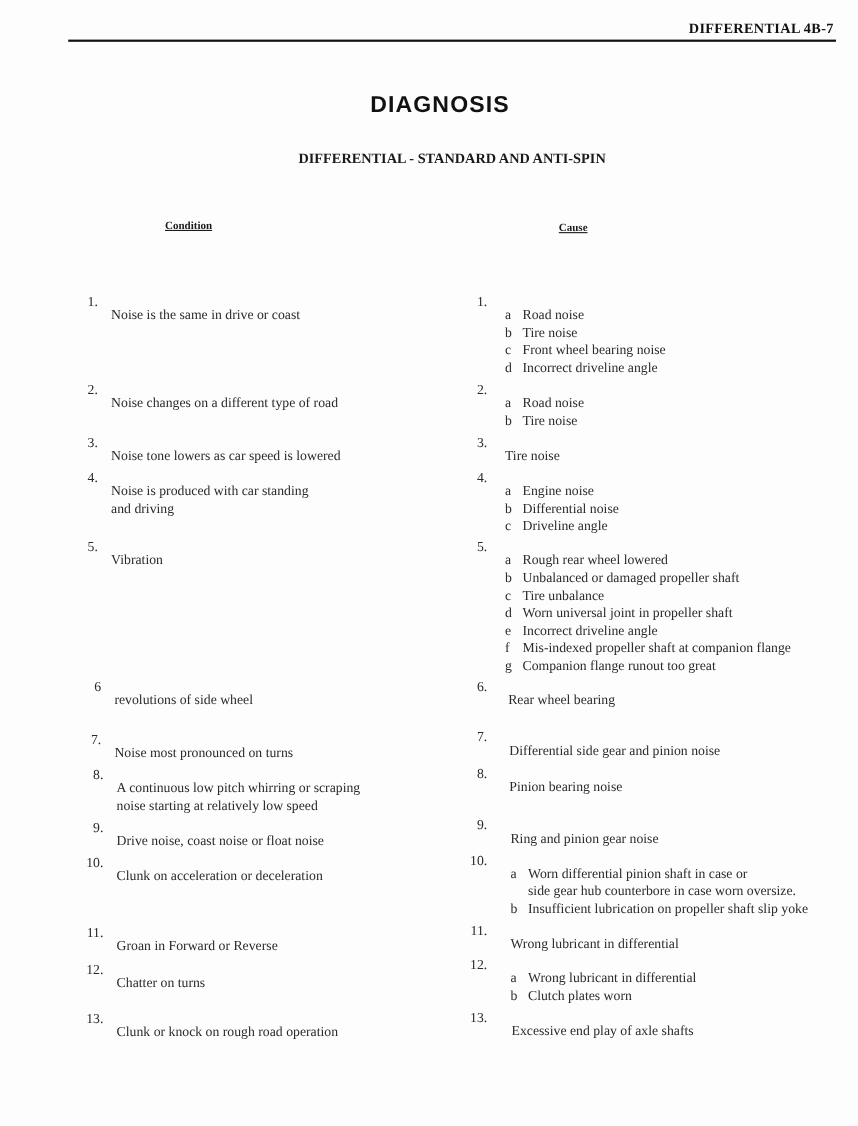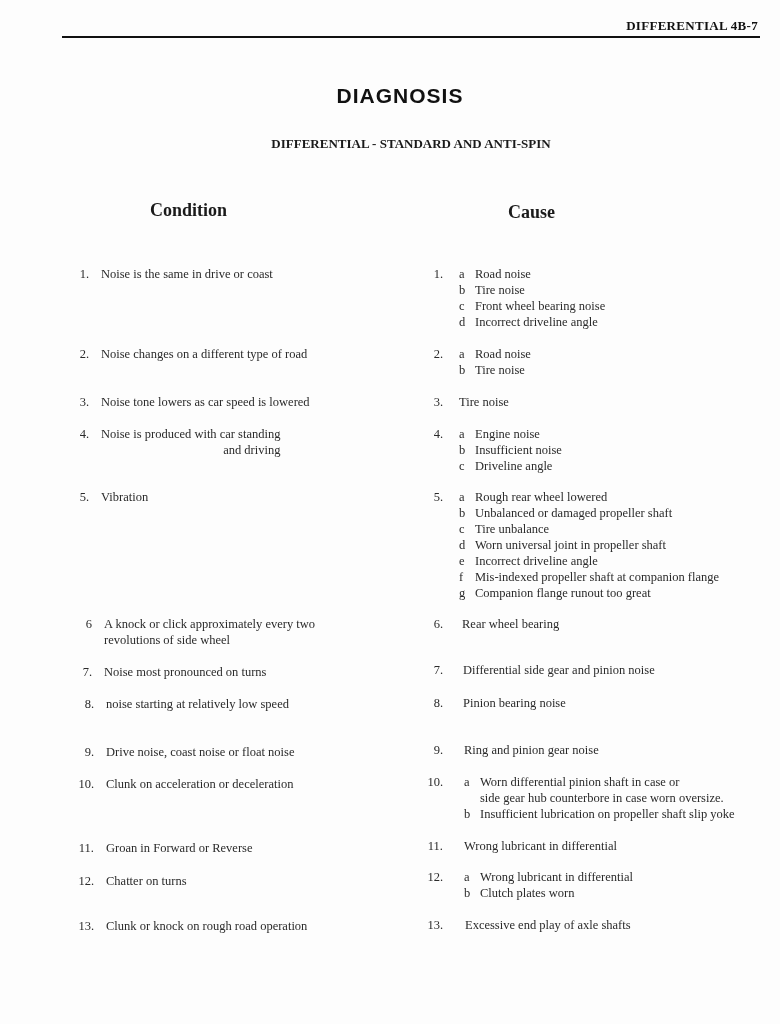--- a/index.html
+++ b/index.html
@@ -5,24 +5,24 @@
   html, body { margin: 0; padding: 0; }
   body {
     width: 780px; height: 1024px; background: #fdfdfd; position: relative; overflow: hidden;
     font-family: "Liberation Serif", "DejaVu Serif", serif; color: #2a2a2a;
   }
   .abs { position: absolute; white-space: nowrap; }
   .header-title { right: 22px; top: 18px; font-size: 13px; font-weight: bold; letter-spacing: 0.3px; color: #111; }
   .header-rule { left: 62px; right: 20px; top: 36px; height: 0; border-top: 2px solid #111; }
   .page-title { left: 0; width: 800px; text-align: center; top: 84px; font-family: "Liberation Sans", "DejaVu Sans", sans-serif; font-weight: bold; font-size: 21px; letter-spacing: 1px; color: #111; }
   .subtitle { left: 0; width: 822px; text-align: center; top: 136px; font-size: 13px; font-weight: bold; color: #1a1a1a; }
-  .col-head { font-size: 18px; font-weight: bold; color: #1a1a1a; }
+  .col-head { font-size: 10px; font-weight: bold; color: #1a1a1a; text-decoration: underline; }
   .row { font-size: 12.5px; line-height: 16px; }
   .num { position: absolute; width: 30px; text-align: right; }
-  .txt { position: absolute; white-space: nowrap; }
+  .txt { position: absolute; white-space: nowrap; margin-top: 12px; }
   .sub { display: flex; }
   .sub .let { width: 16px; flex: none; }
 </style>
 </head>
 <body>
 
 <div class="abs header-title">DIFFERENTIAL  4B-7</div>
 <div class="abs header-rule"></div>
 <div class="abs page-title">DIAGNOSIS</div>
 <div class="abs subtitle">DIFFERENTIAL - STANDARD AND ANTI-SPIN</div>
@@ -79,33 +79,33 @@
       </div>
       <div class="num" style="left: 413px; top: 394px;">3.</div>
       <div class="txt" style="top: 394px; left: 459px;">
         <div class="sub">
           <span>Tire noise</span>
         </div>
       </div>
     </div>
     <div class="row">
       <div class="num" style="left: 59px; top: 426px;">4.</div>
-      <div class="txt" style="left: 101px; top: 426px; text-align: right;">
+      <div class="txt" style="left: 101px; top: 426px;">
         <div>Noise is produced with car standing</div>
         <div>and driving</div>
       </div>
       <div class="num" style="left: 413px; top: 426px;">4.</div>
       <div class="txt" style="top: 426px; left: 459px;">
         <div class="sub">
           <span class="let">a</span>
           <span>Engine noise</span>
         </div>
         <div class="sub">
           <span class="let">b</span>
-          <span>Insufficient noise</span>
+          <span>Differential noise</span>
         </div>
         <div class="sub">
           <span class="let">c</span>
           <span>Driveline angle</span>
         </div>
       </div>
     </div>
     <div class="row">
       <div class="num" style="left: 59px; top: 489px;">5.</div>
       <div class="txt" style="left: 101px; top: 489px;">
@@ -139,21 +139,20 @@
         </div>
         <div class="sub">
           <span class="let">g</span>
           <span>Companion flange runout too great</span>
         </div>
       </div>
     </div>
     <div class="row">
       <div class="num" style="left: 62px; top: 616px;">6</div>
       <div class="txt" style="left: 104px; top: 616px;">
-        <div>A knock or click approximately every two</div>
         <div>revolutions of side wheel</div>
       </div>
       <div class="num" style="left: 413px; top: 616px;">6.</div>
       <div class="txt" style="top: 616px; left: 462px;">
         <div class="sub">
           <span>Rear wheel bearing</span>
         </div>
       </div>
     </div>
     <div class="row">
@@ -164,20 +163,21 @@
       <div class="num" style="left: 413px; top: 662px;">7.</div>
       <div class="txt" style="top: 662px; left: 463px;">
         <div class="sub">
           <span>Differential side gear and pinion noise</span>
         </div>
       </div>
     </div>
     <div class="row">
       <div class="num" style="left: 64px; top: 696px;">8.</div>
       <div class="txt" style="left: 106px; top: 696px;">
+        <div>A continuous low pitch whirring or scraping</div>
         <div>noise starting at relatively low speed</div>
       </div>
       <div class="num" style="left: 413px; top: 695px;">8.</div>
       <div class="txt" style="top: 695px; left: 463px;">
         <div class="sub">
           <span>Pinion bearing noise</span>
         </div>
       </div>
     </div>
     <div class="row">

